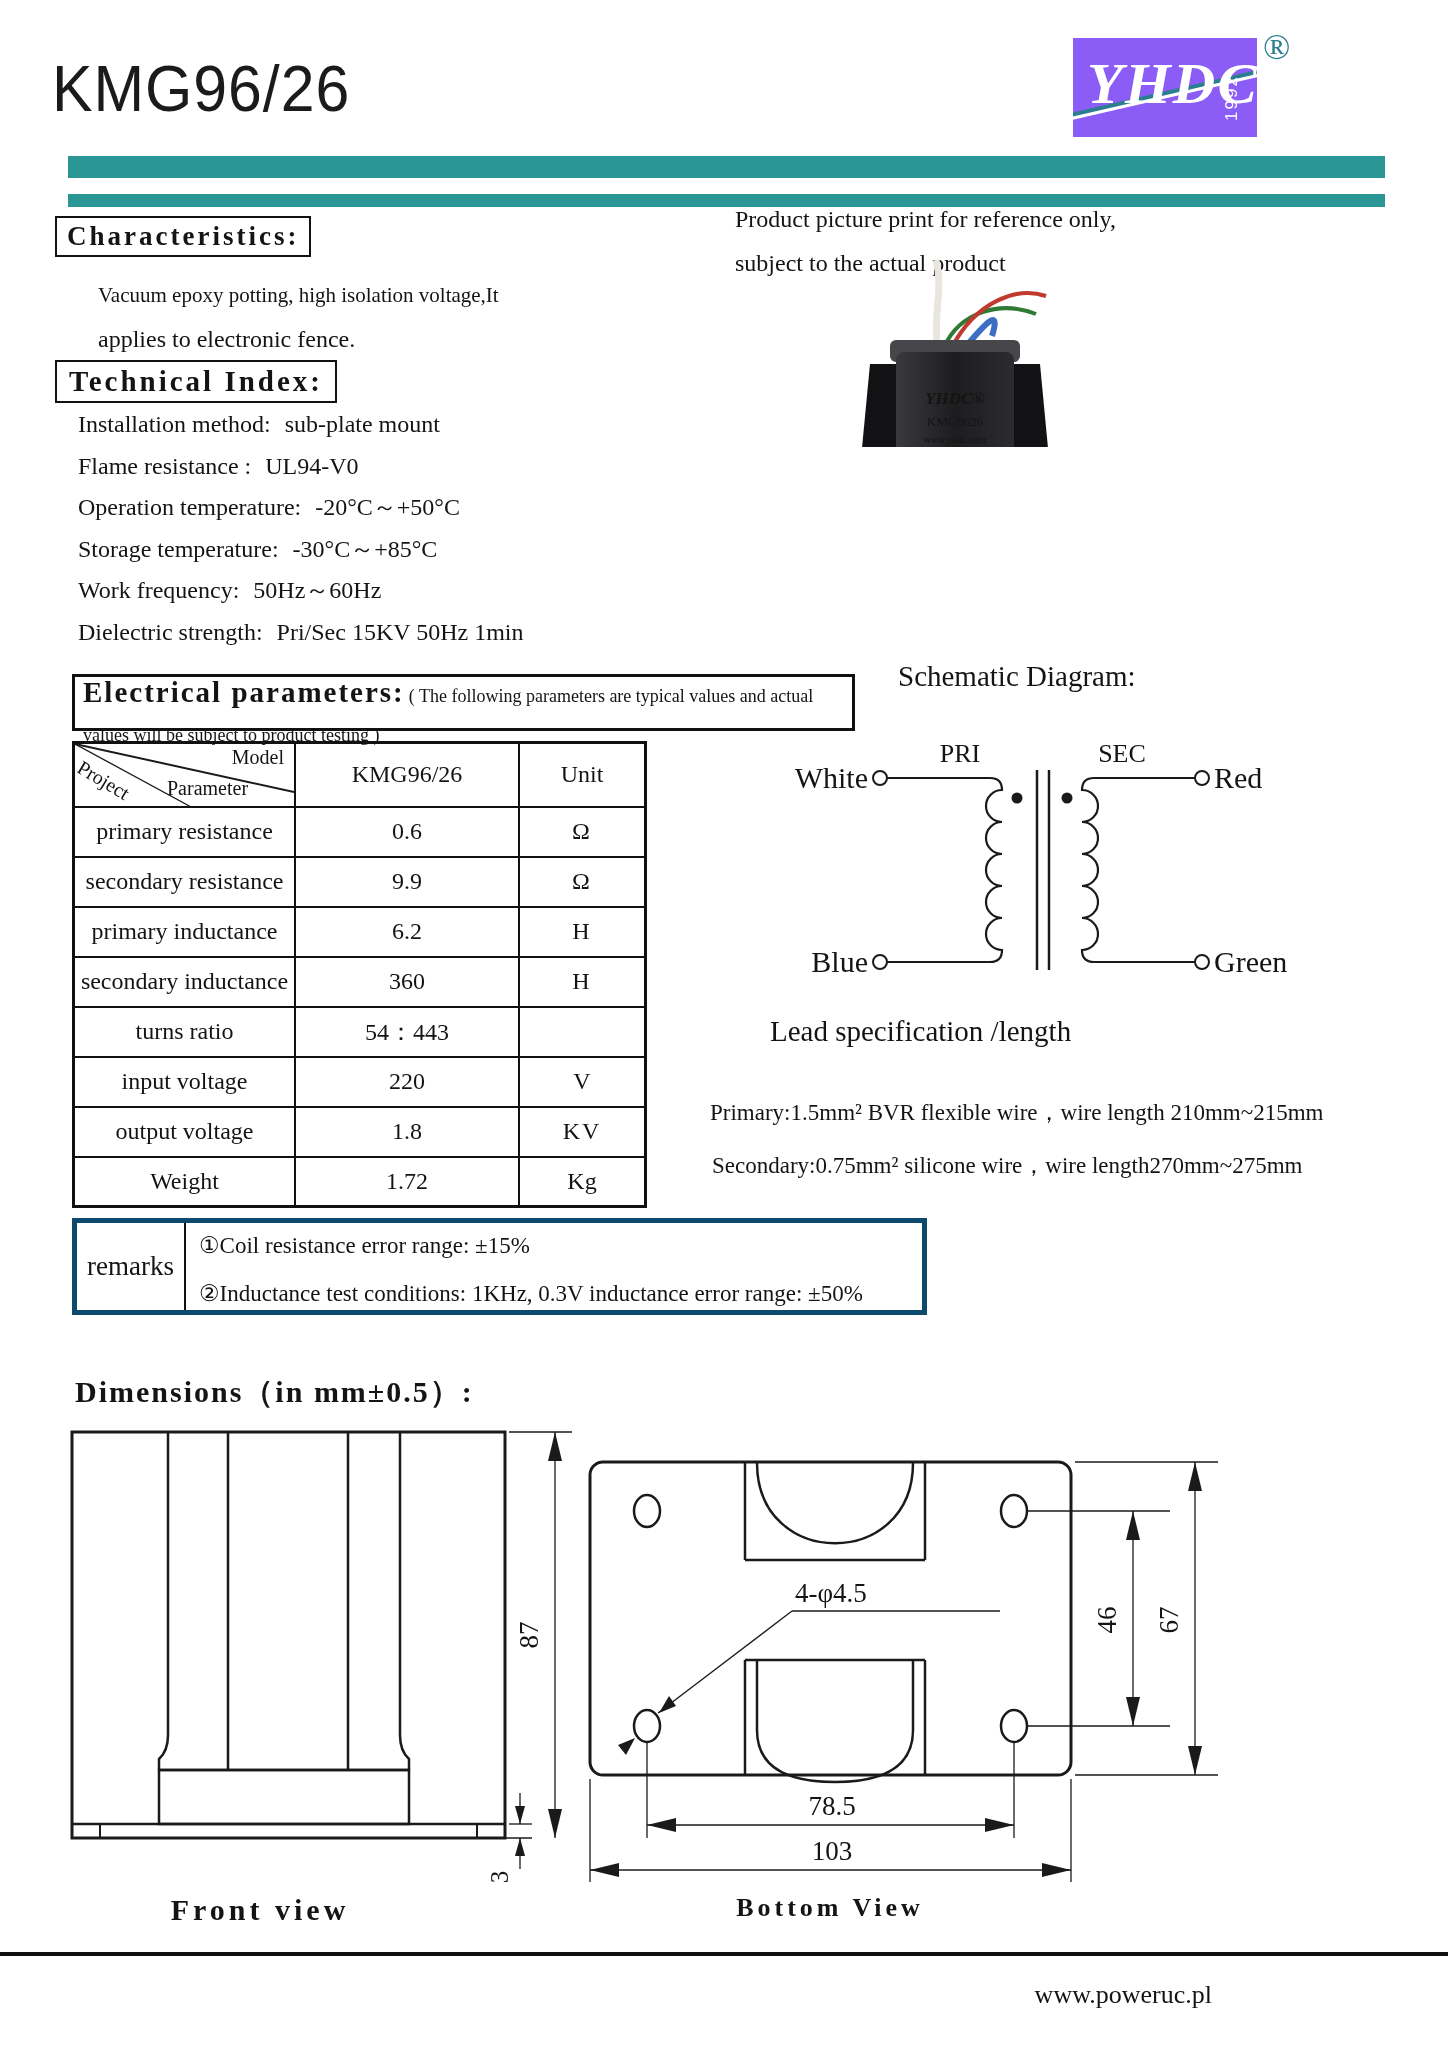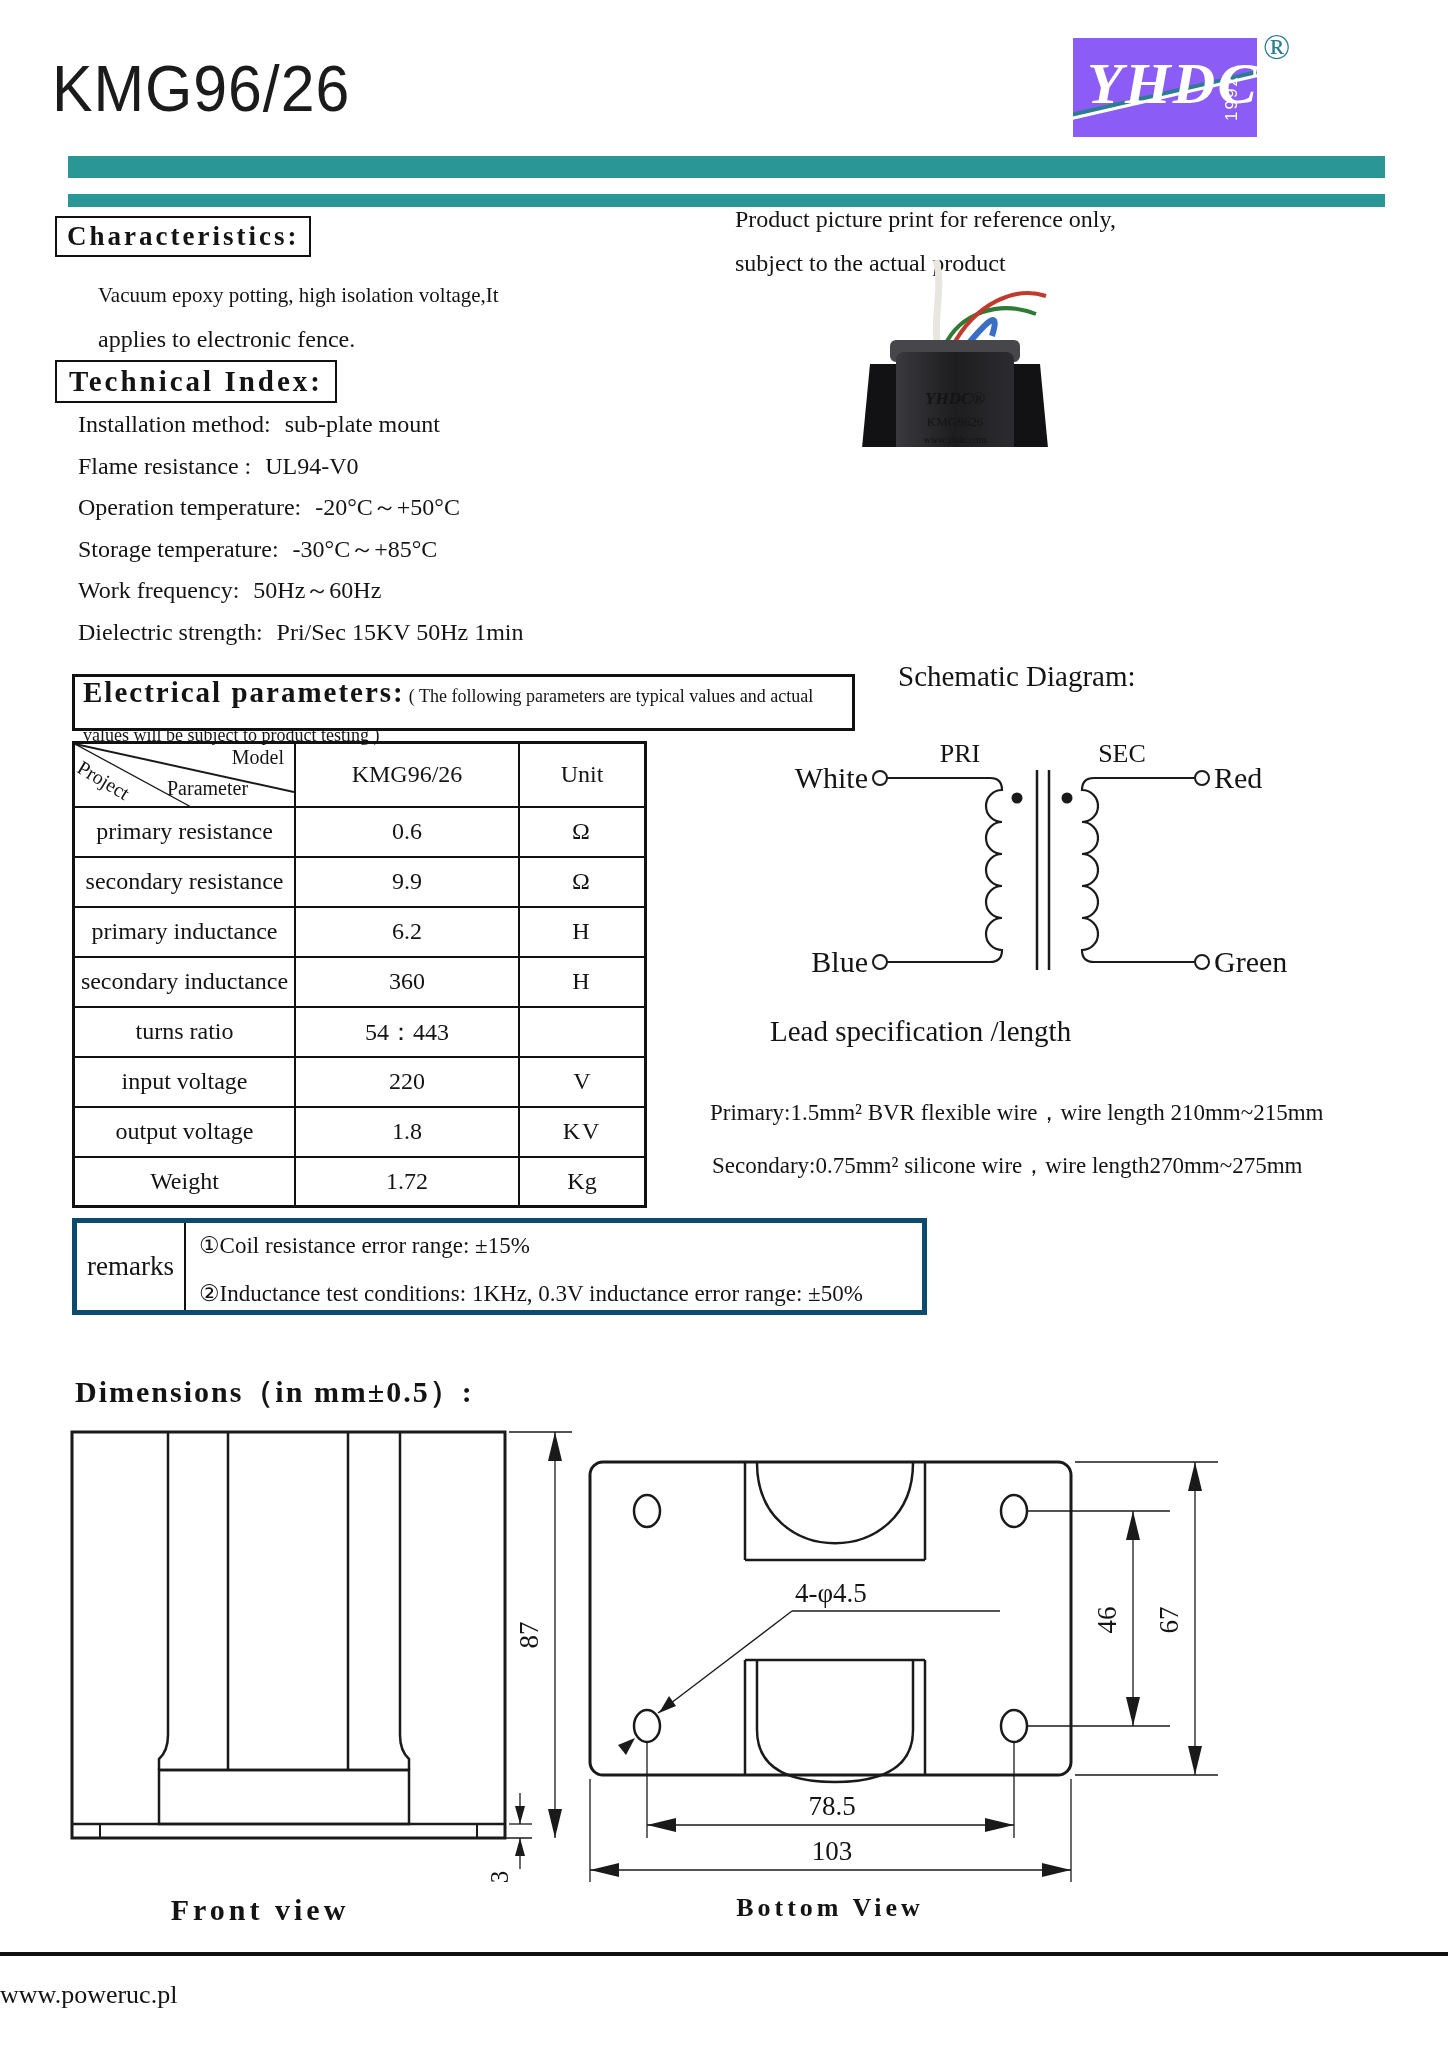--- a/index.html
+++ b/index.html
@@ -81,21 +81,21 @@
   .front-title{left:140px;top:1893px;width:240px;text-align:center;font-size:30px;font-weight:bold;letter-spacing:4px;}
   .bottom-title{left:680px;top:1893px;width:300px;text-align:center;font-size:26px;font-weight:bold;letter-spacing:4px;}
 
   svg text{font-family:"Liberation Serif",serif;fill:#141414;}
   svg .draw{stroke:#1a1a1a;fill:none;}
   svg .thin{stroke:#1a1a1a;stroke-width:1.3;fill:none;}
   svg .fillb{fill:#1a1a1a;stroke:none;}
 
   
   .footer-line{left:0;top:1952px;width:1448px;height:4px;background:#111;}
-  .footer-url{left:0;top:1980px;width:1212px;text-align:left;font-size:26px;}
+  .footer-url{left:0;top:1980px;width:1212px;text-align:right;font-size:26px;}
 </style>
 </head>
 <body>
 
 <div id="page">
 
   <div class="abs page-title sans">KMG96/26</div>
 
   <div class="abs logo-box">
     <div class="logo-slash"></div>

